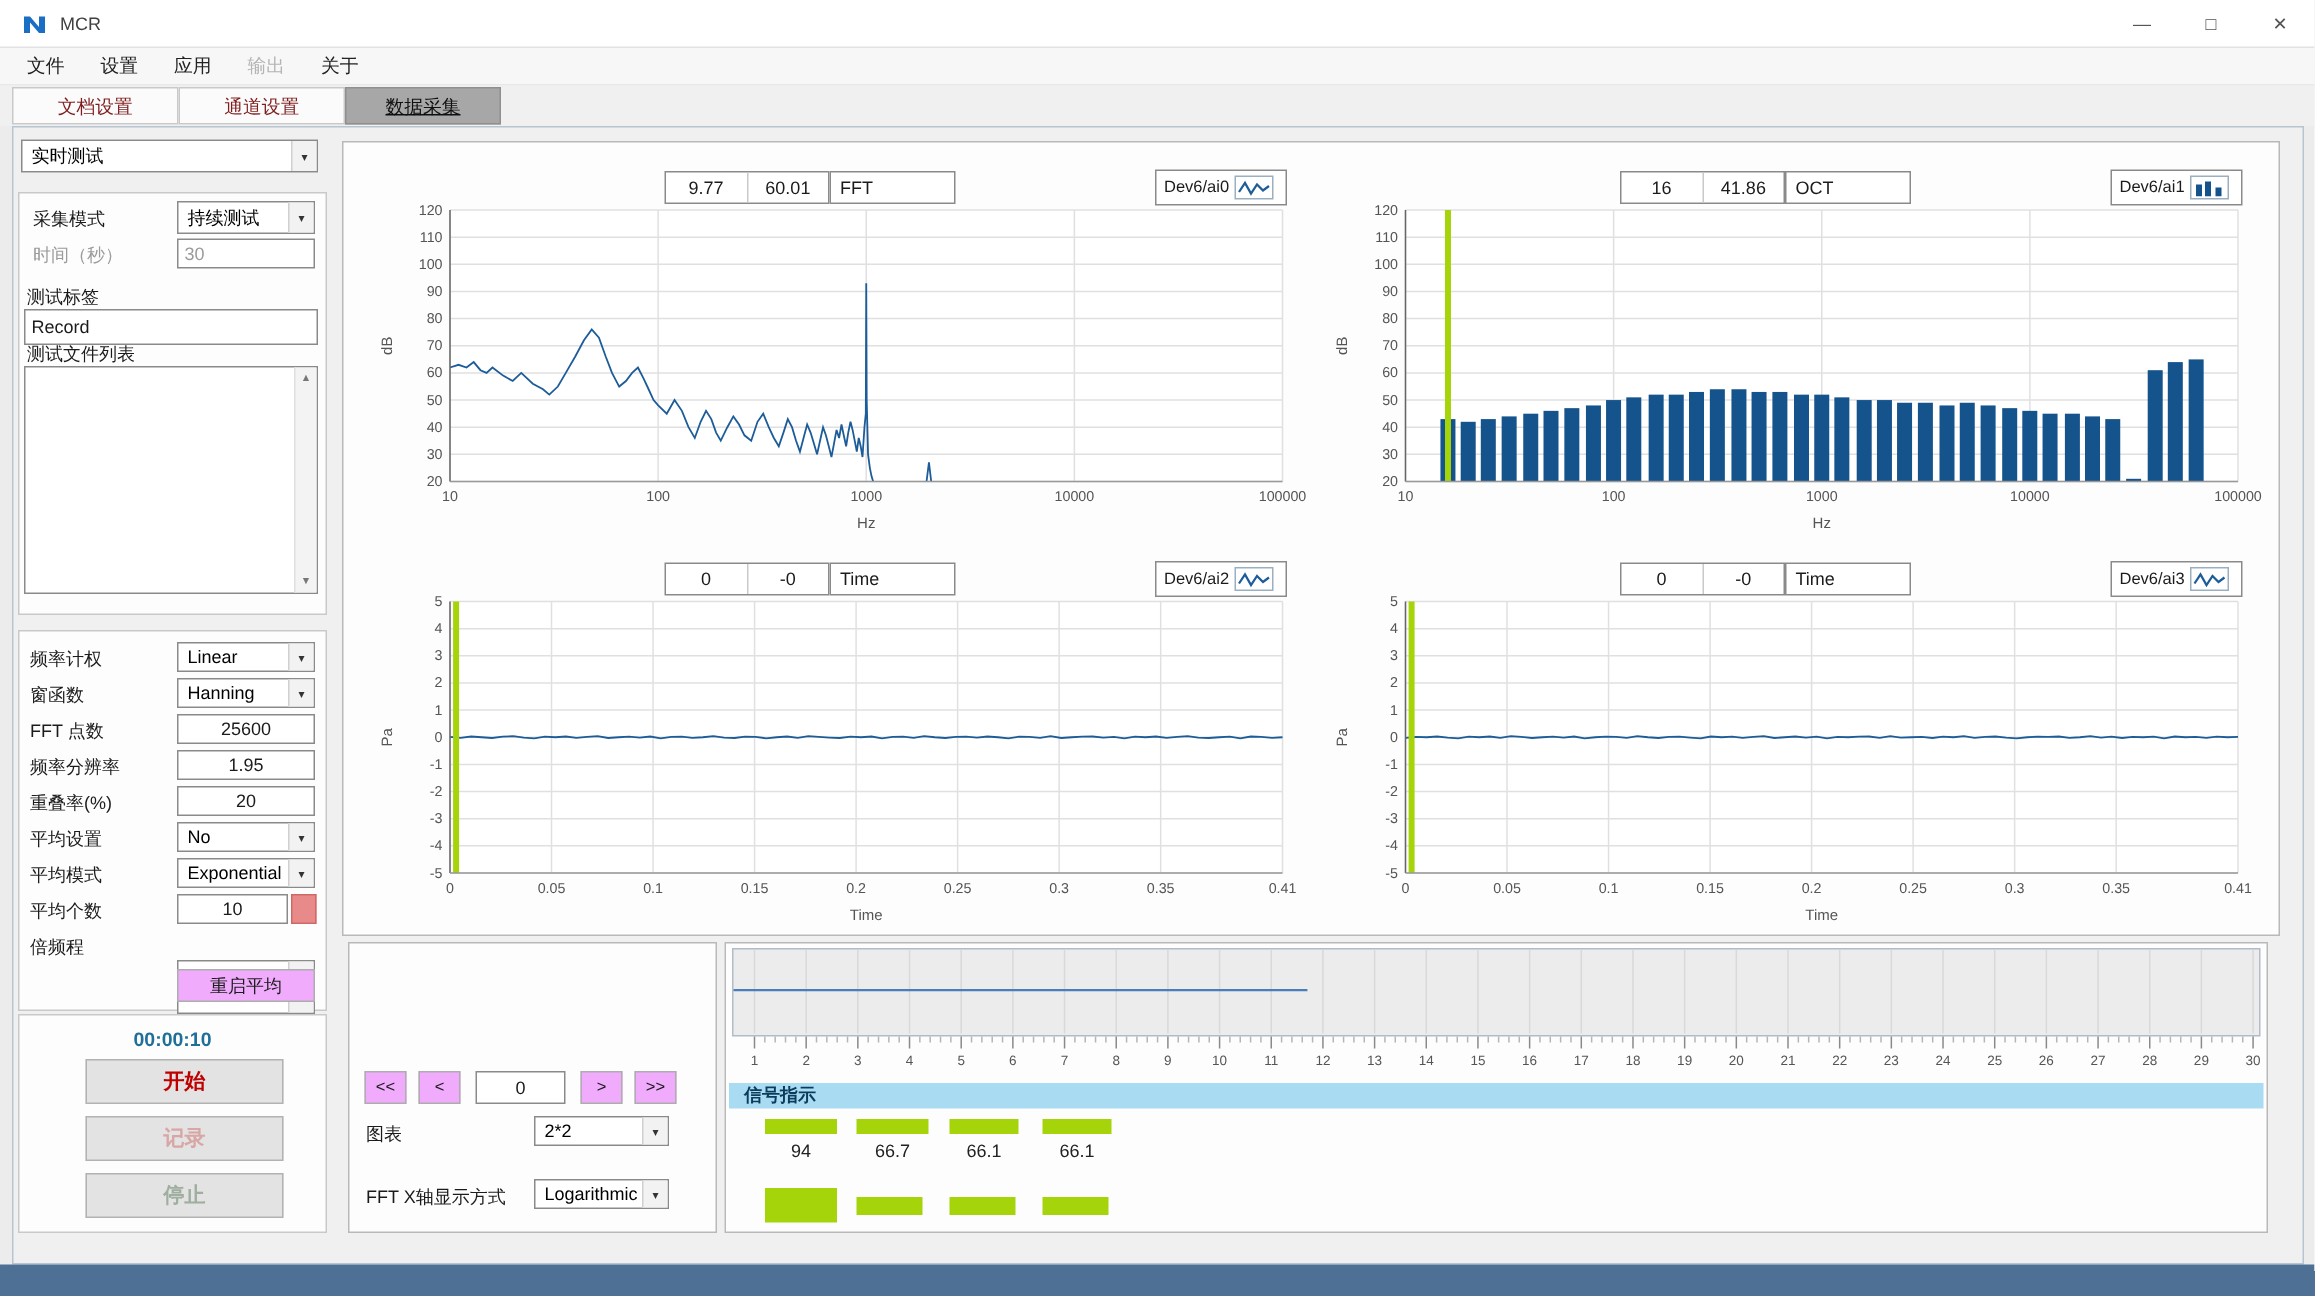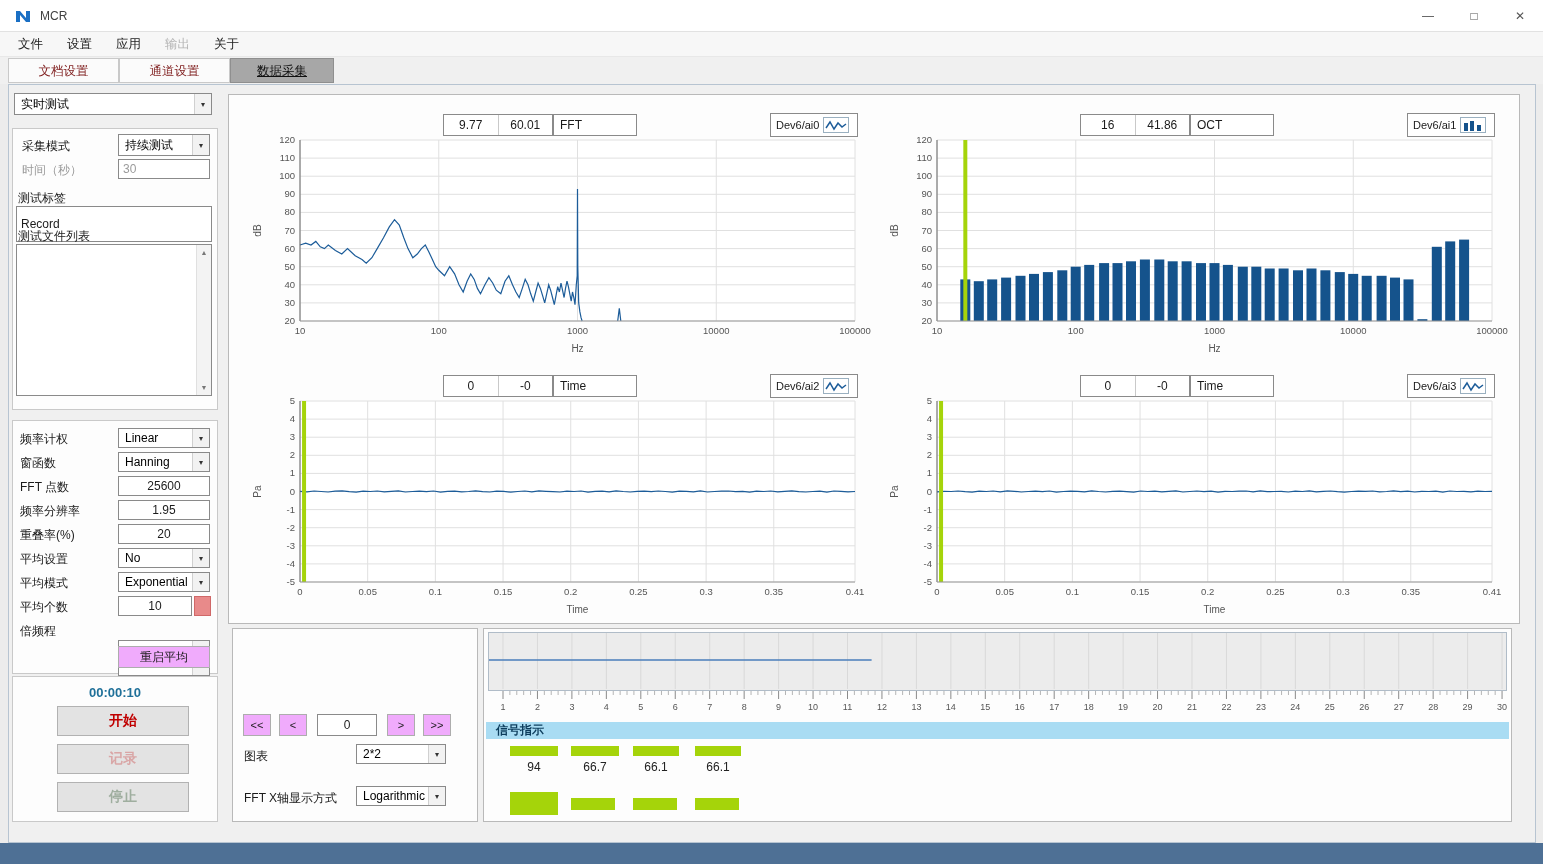--- a/index.html
+++ b/index.html
@@ -90,21 +90,21 @@
 
 <div class="gbox" style="left:12px;top:128px;width:206px;height:282px;"></div>
 <span class="lbl" style="left:22px;top:138px;">采集模式</span>
 <div class="combo" style="left:118px;top:134px;width:92px;height:22px;">
   <span class="combo-val">持续测试</span>
   <span class="combo-arrow">▾</span>
 </div>
 <span class="lbl disabled" style="left:22px;top:162px;">时间（秒）</span>
 <input class="tinput disabled" style="left: 118px; top: 159px; width: 92px; height: 20px;" value="30">
 <span class="lbl" style="left:18px;top:190px;">测试标签</span>
-<input class="tinput" style="left: 16px; top: 206px; width: 196px; height: 36px;" value="Record">
+<input class="tinput" style="left: 16px; top: 206px; width: 196px; height: 24px;" value="Record">
 <span class="lbl" style="left:18px;top:228px;">测试文件列表</span>
 <div class="listbox" style="left:16px;top:244px;width:196px;height:152px;">
   <div class="scrollbar">
     <div class="scroll-arrow">▲</div>
     <div class="scroll-arrow bottom">▼</div>
   </div>
 </div>
 
 <div class="gbox" style="left:12px;top:420px;width:206px;height:254px;"></div>
 

